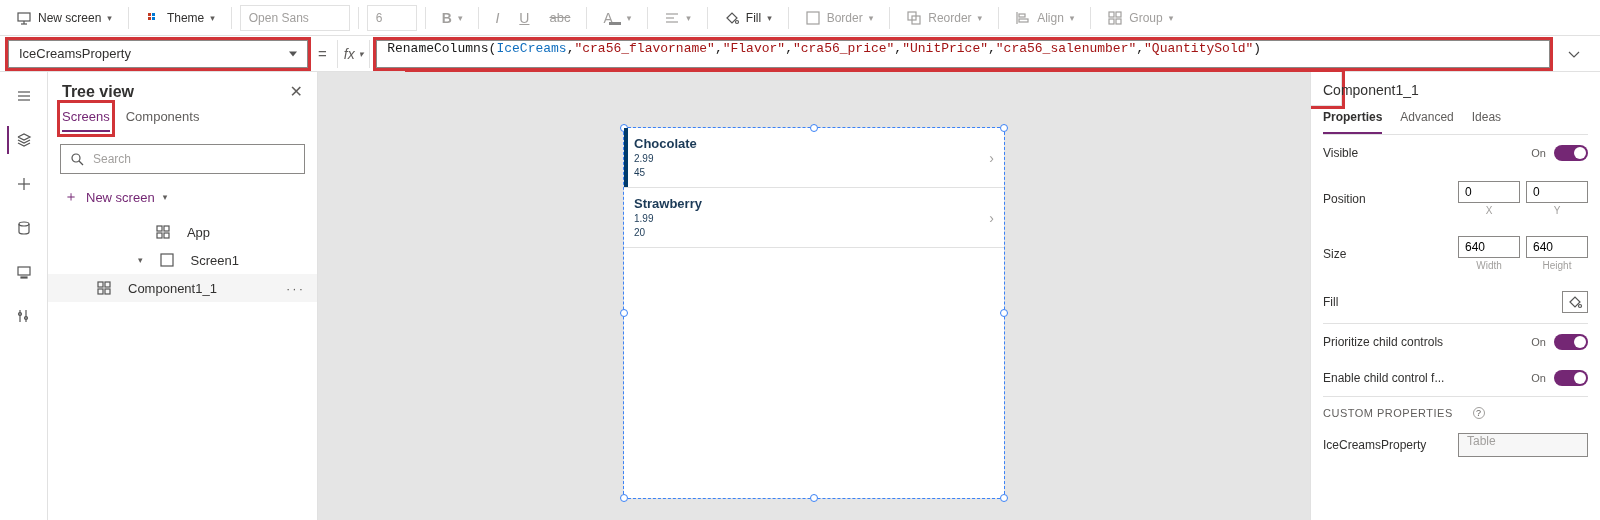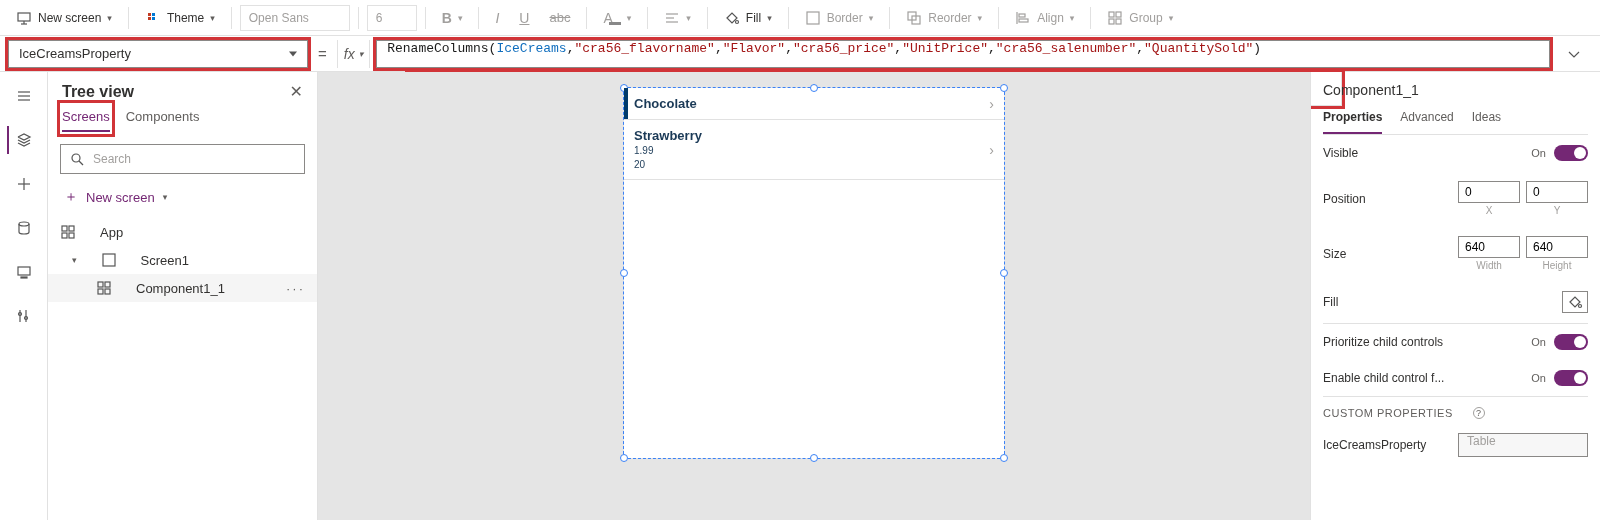--- a/index.html
+++ b/index.html
@@ -86,30 +86,31 @@
   .tree { width:270px; border-right:1px solid var(--border); display:flex; flex-direction:column; }
   .tree-head { display:flex; align-items:center; justify-content:space-between; padding:10px 14px 4px; }
   .tree-head h3 { margin:0; font-size:16px; font-weight:600; }
   .tree-tabs { display:flex; gap:16px; padding:0 14px 6px; font-size:13px; }
   .tree-tabs .tab { padding:4px 0 6px; color:var(--text-dim); cursor:pointer; }
   .tree-tabs .tab.active { color:var(--accent); border-bottom:2px solid var(--accent); }
   .tree-tabs .tab.active.redbox { outline:3px solid var(--highlight); outline-offset:2px; }
   .search { margin:6px 12px; height:30px; border:1px solid var(--border-dark); display:flex; align-items:center; gap:8px; padding:0 8px; color:var(--text-muted); }
   .newscreen { display:flex; align-items:center; gap:8px; padding:8px 16px; color:var(--accent); font-size:13px; cursor:pointer; }
   .tree-list { padding:4px 0; font-size:13px; }
-  .tree-item { display:flex; align-items:center; gap:24px; padding:6px 12px; cursor:pointer; }
+  .tree-item { display:flex; align-items:center; gap:16px; padding:6px 12px; cursor:pointer;justify-content:center; }
   .tree-item.indent1 { padding-left:24px; }
   .tree-item.indent2 { padding-left:48px; background:#f5f5f5; }
   .tree-item .more { margin-left:auto; color:var(--text-dim); letter-spacing:2px; }
 
   
   .canvas { flex:1; background:var(--canvas); display:flex; align-items:flex-start; justify-content:center; padding-top:16px; position:relative; }
   .component {
     width:380px; height:370px; background:#fff; outline:1px dashed var(--sel-border);
     position:relative;
+    margin-top:40px;
   }
   .handle { position:absolute; width:8px;height:8px; background:#fff; border:1px solid var(--sel-border); border-radius:50%; }
   .h-tl{top:-4px;left:-4px;} .h-tr{top:-4px;right:-4px;} .h-bl{bottom:-4px;left:-4px;} .h-br{bottom:-4px;right:-4px;}
   .h-tm{top:-4px;left:calc(50% - 4px);} .h-bm{bottom:-4px;left:calc(50% - 4px);}
   .h-ml{top:calc(50% - 4px);left:-4px;} .h-mr{top:calc(50% - 4px);right:-4px;}
   .gallery-item { border-bottom:1px solid var(--border); padding:8px 28px 8px 10px; position:relative; }
   .gallery-item .accent { position:absolute; left:0; top:0; bottom:0; width:4px; }
   .gallery-item.sel .accent { background:#003a6b; }
   .gallery-item .title { font-size:13px; color:#1b3a57; font-weight:600; }
   .gallery-item .meta  { font-size:10px; color:#1b3a57; line-height:1.2; margin-top:2px; }
@@ -394,20 +395,22 @@
       <div class="handle h-tr"></div>
       <div class="handle h-ml"></div>
       <div class="handle h-mr"></div>
       <div class="handle h-bl"></div>
       <div class="handle h-bm"></div>
       <div class="handle h-br"></div>
 
       <div class="gallery-item sel">
         <div class="accent"></div>
         <div class="title">Chocolate</div>
+        <div class="meta">2.99</div>
+        <div class="meta">45</div>
         <span class="chev">›</span>
       </div>
       <div class="gallery-item">
         <div class="accent"></div>
         <div class="title">Strawberry</div>
         <div class="meta">1.99</div>
         <div class="meta">20</div>
         <span class="chev">›</span>
       </div>
     </div>

